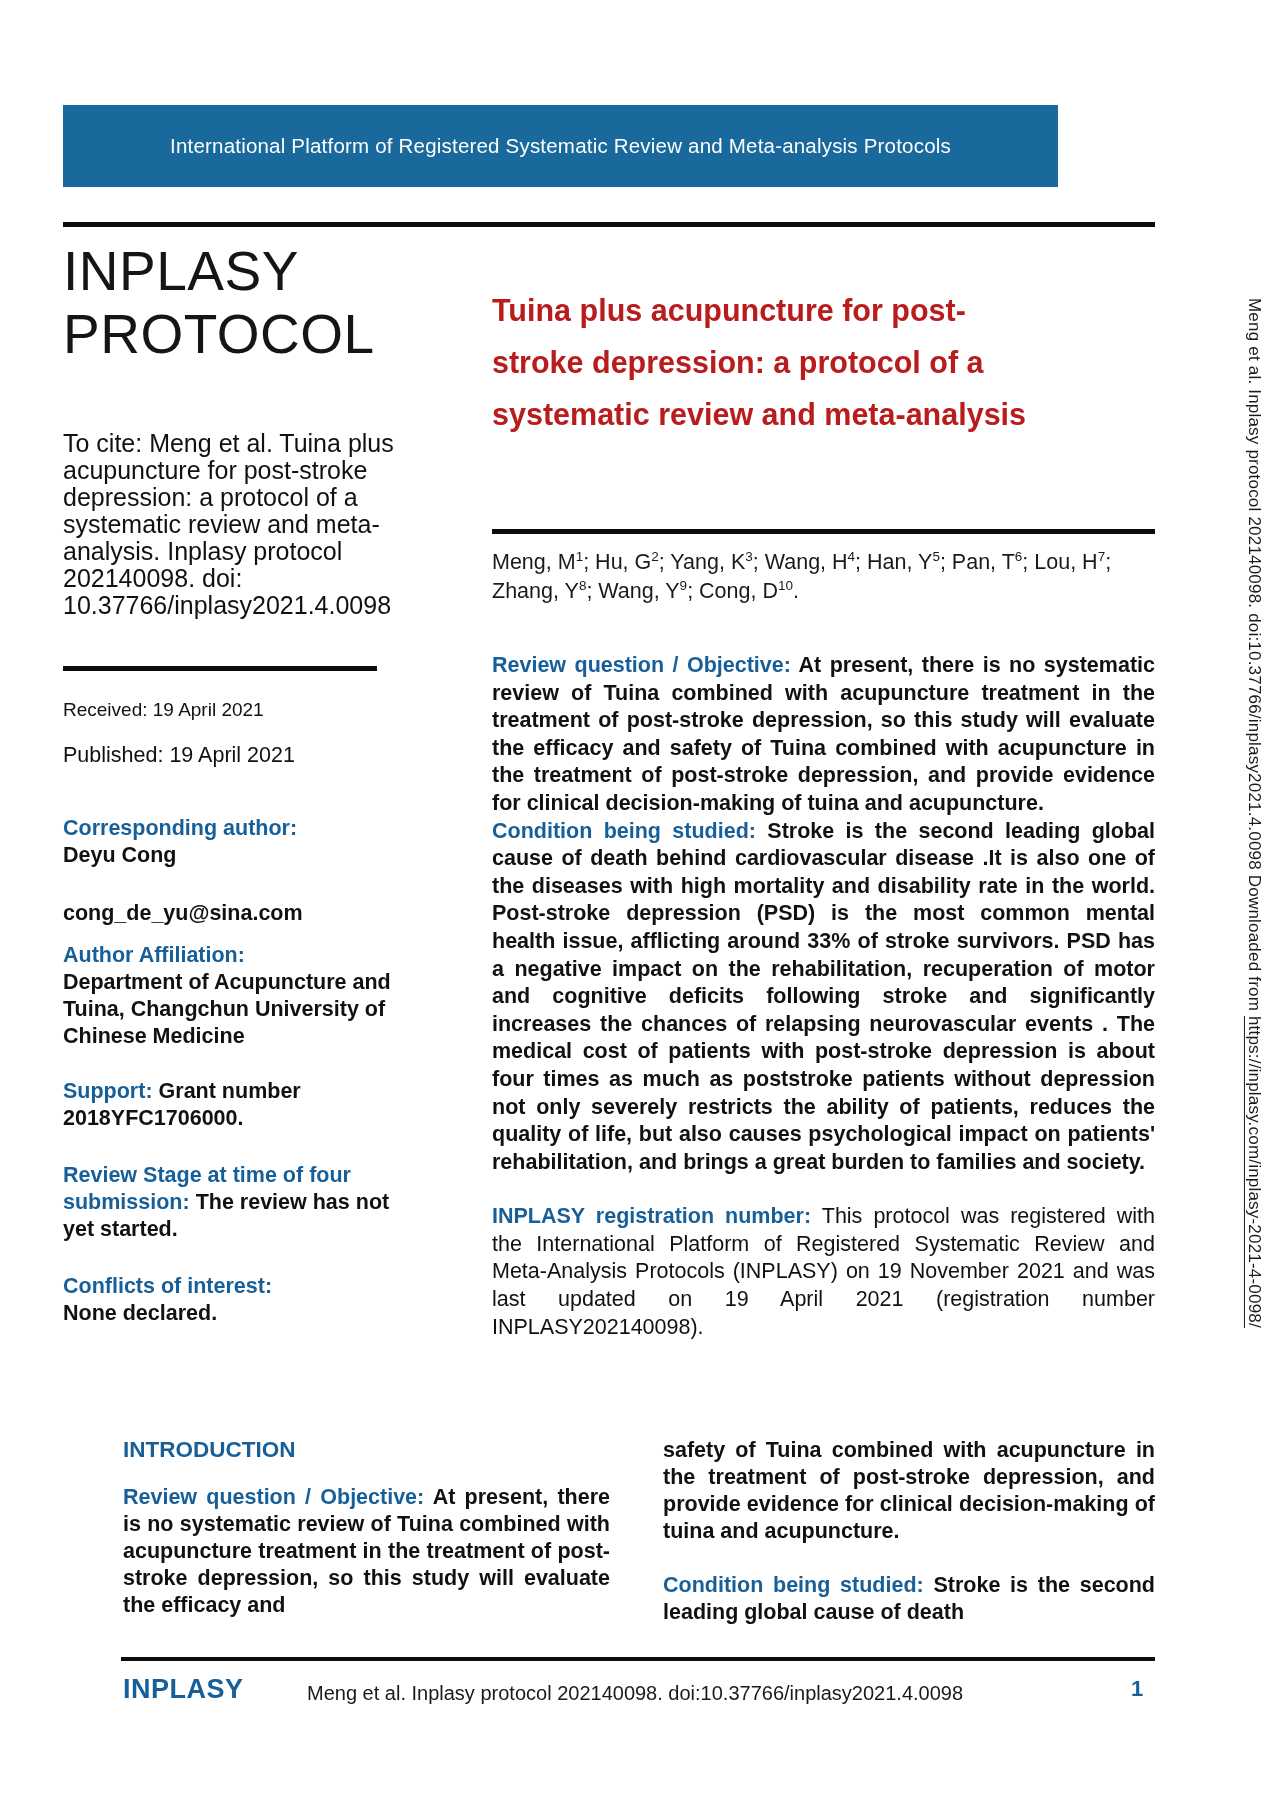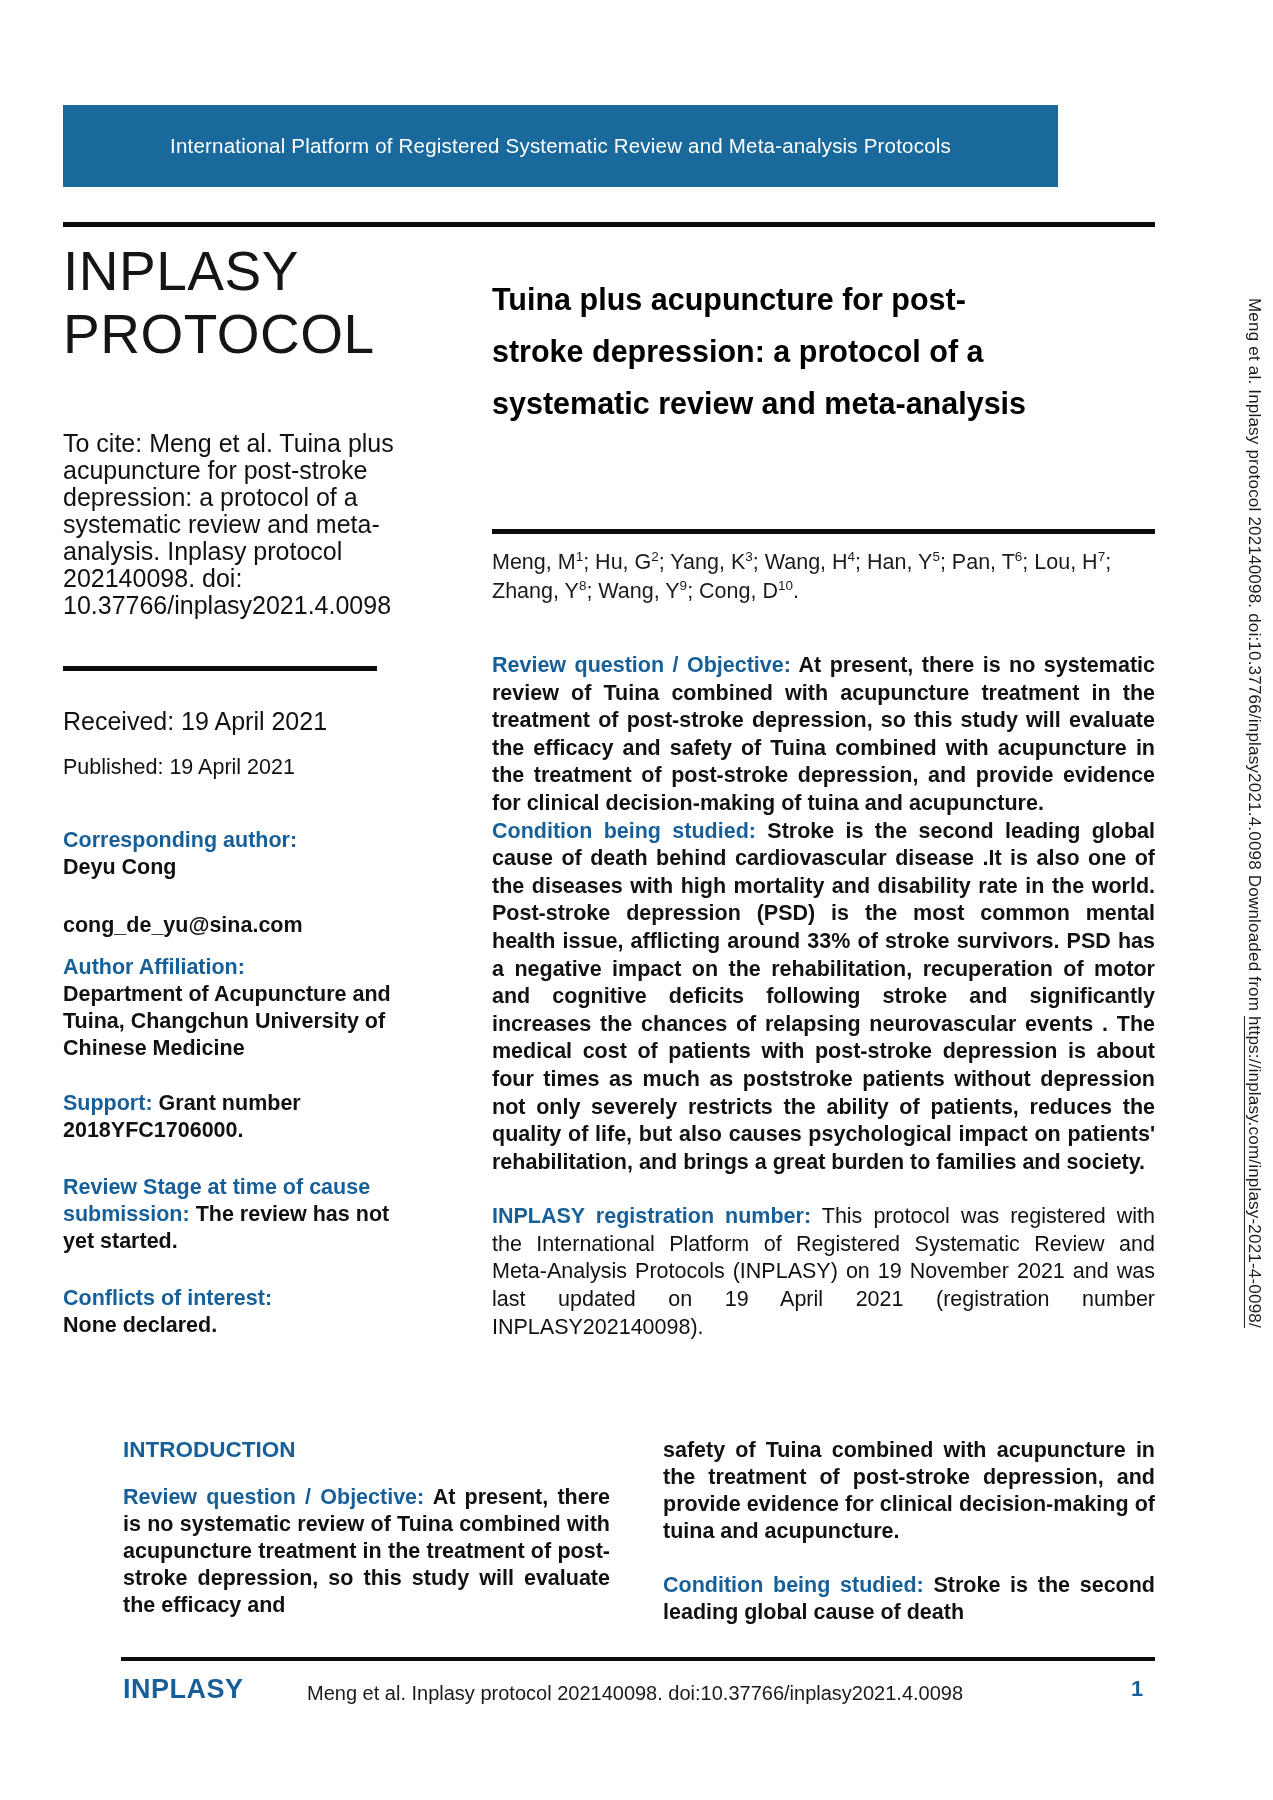--- a/index.html
+++ b/index.html
@@ -12,34 +12,34 @@
   .banner .banner-text { color:#ffffff; font-size:20.5px; letter-spacing:.2px; }
 
   .rule { position:absolute; background:#0c0c0c; }
   .top-rule { left:63px; top:222px; width:1092px; height:5px; }
 
   
   .left-col { position:absolute; left:63px; top:240px; width:332px; }
   .brand { font-size:55px; line-height:63px; font-weight:400; color:#151515; letter-spacing:.5px; }
   .cite { margin-top:64px; font-size:25px; line-height:27px; overflow-wrap:break-word; }
   .left-rule { position:static; margin-top:47px; width:314px; height:5px; background:#0c0c0c; }
-  .received  { margin-top:37px; font-size:25px; line-height:27px; }
+  .received  { margin-top:25px; font-size:19px; line-height:27px; }
   .published { margin-top:19px; font-size:21.5px; line-height:27px; }
   .meta-block { font-size:21.5px; line-height:27px; font-weight:700; }
   .lbl { color:#175f99; font-weight:700; }
   .mb-corr { margin-top:46px; }
   .mb-email { margin-top:31px; }
   .mb-affil { margin-top:15px; }
   .mb-support { margin-top:28px; }
   .mb-stage { margin-top:30px; }
   .mb-conflicts { margin-top:30px; }
 
   
-  .title { position:absolute; left:492px; top:273px; width:672px;
-           font-size:30.5px; line-height:52px; font-weight:700; color:#000000; }
+  .title { position:absolute; left:492px; top:284px; width:672px;
+           font-size:30.5px; line-height:52px; font-weight:700; color:#b91c1c; }
   .authors-rule { left:492px; top:529px; width:663px; height:5px; }
   .authors { position:absolute; left:492px; top:548px; width:672px;
              font-size:21.5px; line-height:29px; color:#1a1a1a; }
   .authors sup { font-size:13.5px; line-height:0; }
   .abstract { position:absolute; left:492px; top:652px; width:663px; }
   .abstract p { font-size:21.5px; line-height:27.6px; text-align:justify; }
   .p-bold { font-weight:700; }
   .p-reg  { font-weight:400; margin-top:27px; }
 
   
@@ -98,21 +98,21 @@
       <span class="lbl">Author Affiliation:</span>
       <div>Department of Acupuncture and Tuina, Changchun University of Chinese Medicine</div>
     </div>
 
     <div class="meta-block mb-support">
       <span class="lbl">Support:</span>
       <span>Grant number 2018YFC1706000.</span>
     </div>
 
     <div class="meta-block mb-stage">
-      <span class="lbl">Review Stage at time of cause submission:</span>
+      <span class="lbl">Review Stage at time of four submission:</span>
       <span>The review has not yet started.</span>
     </div>
 
     <div class="meta-block mb-conflicts">
       <span class="lbl">Conflicts of interest:</span>
       <div>None declared.</div>
     </div>
   </div>
 
   <div class="title">

